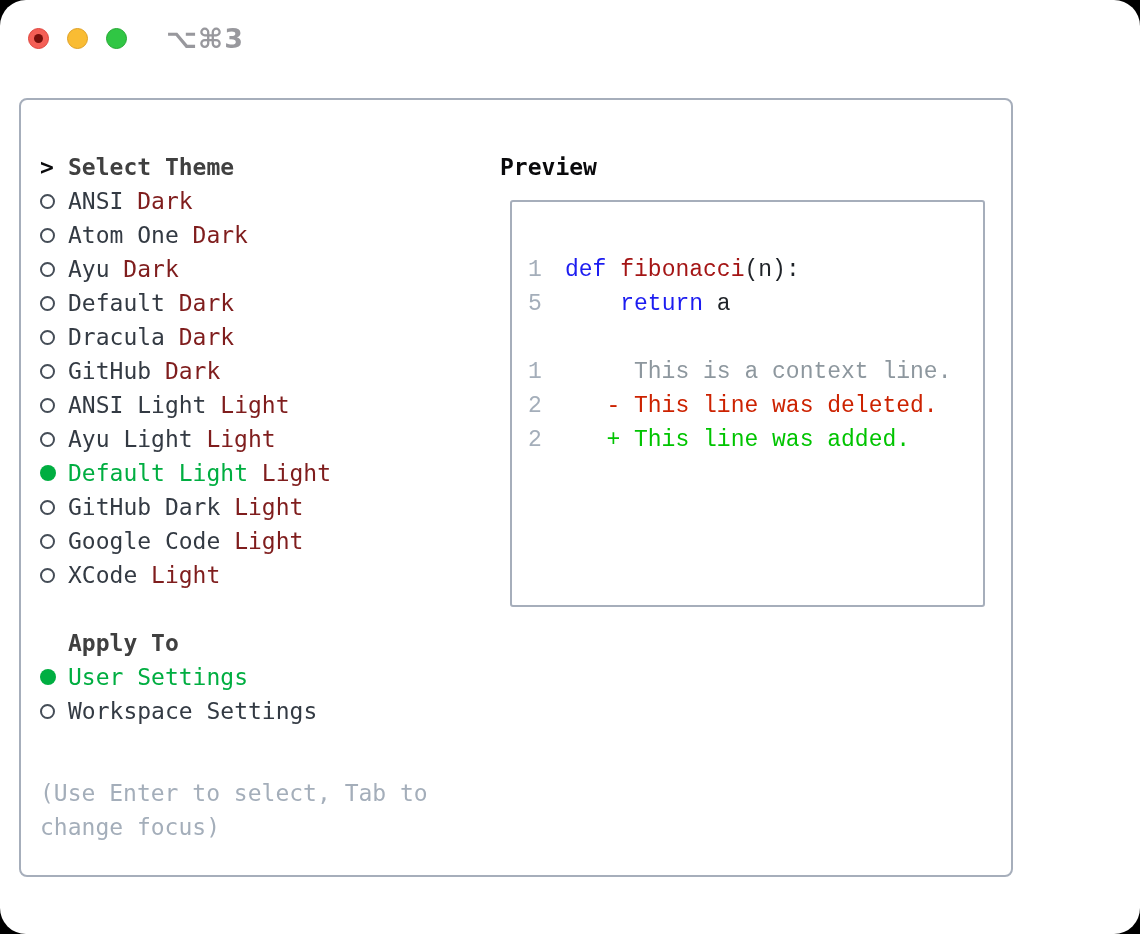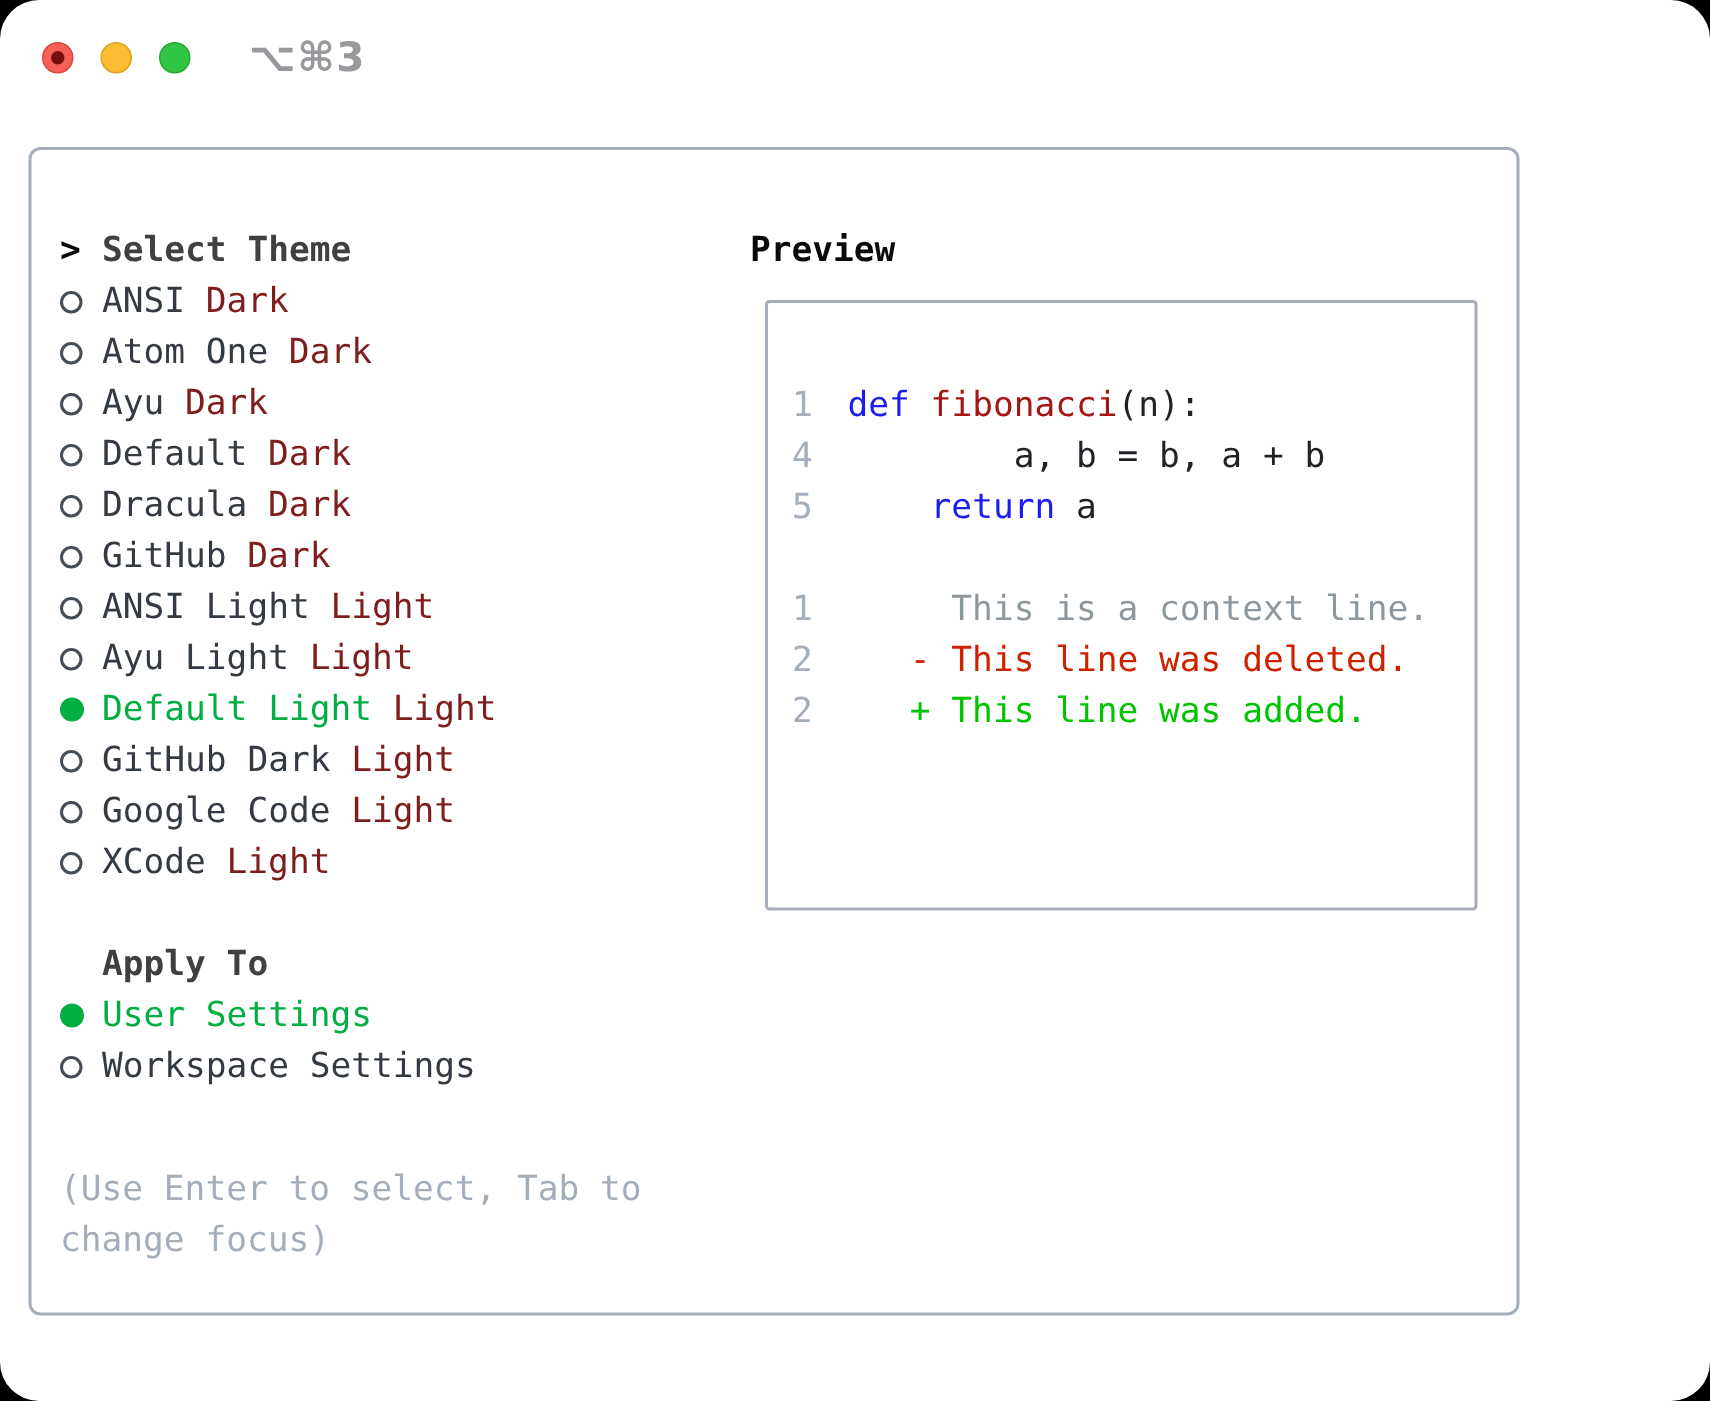--- a/index.html
+++ b/index.html
@@ -35,21 +35,21 @@
   .gap{height:34px;}
   .left-col{position:absolute;left:19px;top:50px;width:440px;}
   .help{margin-top:14px;width:432px;font-size:23px;line-height:34px;color:#a4aeba;white-space:normal;}
   
   .right-col{position:absolute;left:479px;top:50px;width:496px;}
   .preview-title{height:34px;line-height:34px;font-size:23px;font-weight:bold;color:#0a0a0c;}
   .preview-box{
     position:absolute;left:489px;top:100px;width:475px;height:407px;box-sizing:border-box;
     border:2px solid var(--border);border-radius:3px;background:#fff;overflow:hidden;
   }
-  .preview-inner{padding:17px 0 0 16px;}
+  .preview-inner{padding:17px 0 0 16px;font-family:Liberation Mono, monospace;}
   .pline{height:34px;line-height:34px;font-size:23px;white-space:pre;color:#1f2328;}
   .ln{display:inline-block;width:37px;color:#a4aeba;}
   .tok-kw{color:var(--kw);}
   .tok-fn{color:var(--fn);}
   .tok-pl{color:#1f2328;}
   .diff-context{color:#8d979e;}
   .diff-context .ln{color:#a4aeba;}
   .diff-del{color:var(--del);}
   .diff-del .ln{color:#a4aeba;}
   .diff-add{color:var(--add);}
@@ -110,21 +110,20 @@
     </div>
 
     <div class="right-col">
       <div class="preview-title">Preview</div>
     </div>
 
     <div class="preview-box">
       <div class="preview-inner" id="preview-lines">
           <div class="pline blank"></div>
           <div class="pline code"><span class="ln">1</span><span class="tok-kw">def</span><span class="tok-pl"> </span><span class="tok-fn">fibonacci</span><span class="tok-pl">(n):</span></div>
-          <div class="pline code"><span class="ln">4</span><span class="tok-pl">        a, b = b, a + b</span></div>
           <div class="pline code"><span class="ln">5</span><span class="tok-pl">    </span><span class="tok-kw">return</span><span class="tok-pl"> a</span></div>
           <div class="pline blank"></div>
           <div class="pline diff-context"><span class="ln">1</span><span>     This is a context line.</span></div>
           <div class="pline diff-del"><span class="ln">2</span><span>   - This line was deleted.</span></div>
           <div class="pline diff-add"><span class="ln">2</span><span>   + This line was added.</span></div>
           <div class="pline blank"></div>
         </div>
     </div>
 
   </div>

